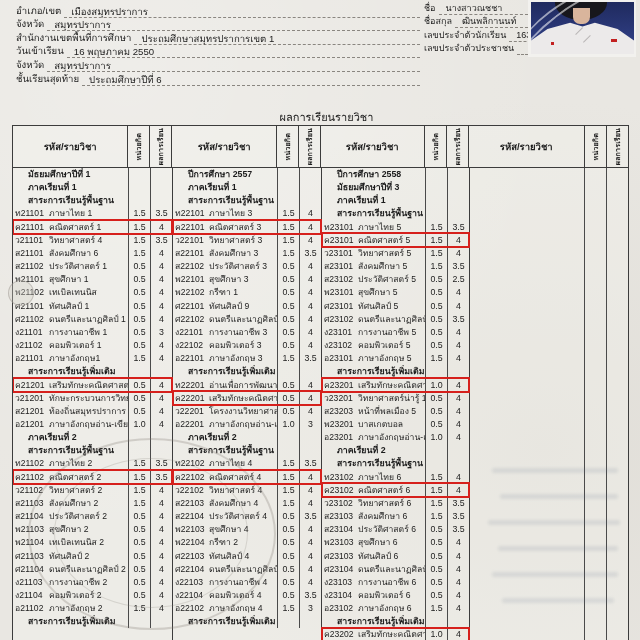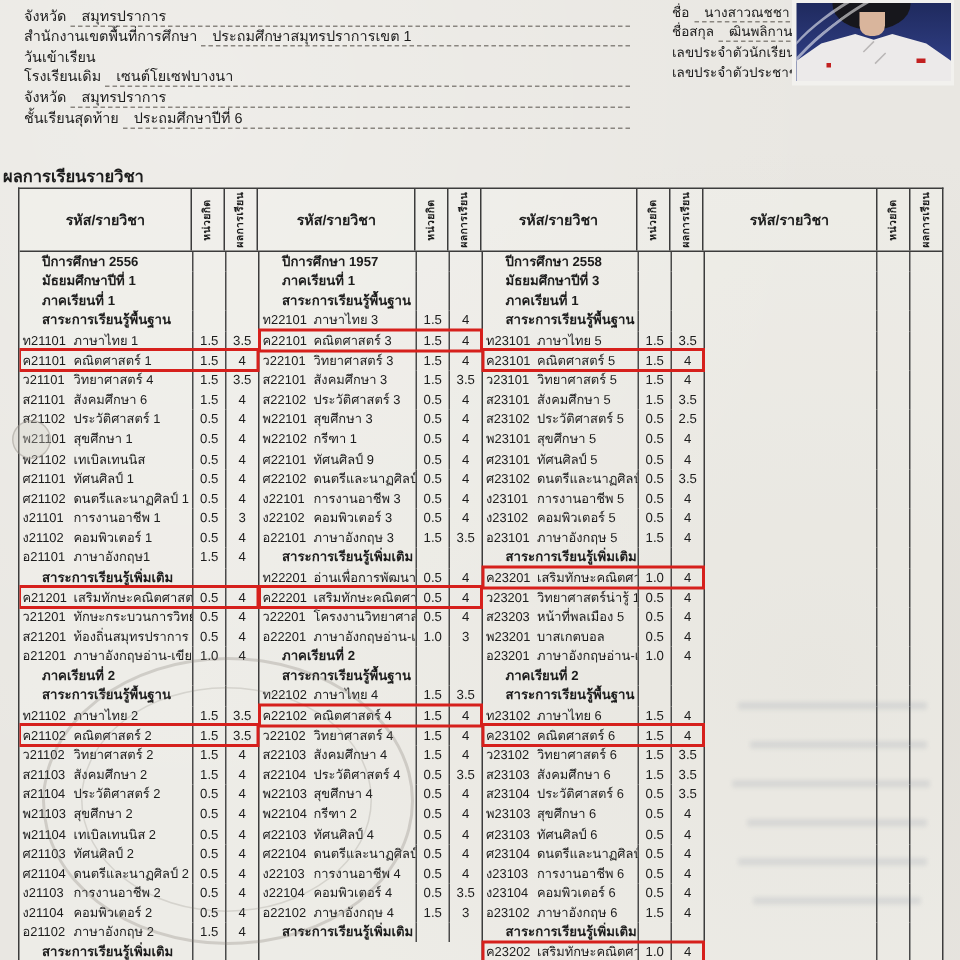--- a/index.html
+++ b/index.html
@@ -9,40 +9,40 @@
     font-family:"Liberation Sans","DejaVu Sans",sans-serif;
     color:#1c1c1c;
   }
   .page{position:absolute;inset:0;
     background:
       radial-gradient(ellipse at 20% 10%, rgba(255,255,255,.25), transparent 60%),
       radial-gradient(ellipse at 85% 70%, rgba(210,206,198,.35), transparent 55%),
       #e9e7e2;}
   
   .hleft{position:absolute;left:16px;top:4px;width:404px;}
-  .hright{position:absolute;left:448px;top:2px;width:104px;}
+  .hright{position:absolute;left:424px;top:2px;width:104px;}
   .hrow{display:flex;align-items:flex-end;height:13.6px;font-size:9.6px;white-space:nowrap;}
   .hright .hrow{font-size:9px;height:13.2px;}
   .hlab{margin-right:3px;}
   .hval{flex:1;border-bottom:1px dashed #8a8680;padding-left:7px;line-height:11px;}
   
   .photo{position:absolute;left:528px;top:0;width:108px;height:57px;
     background:#f2f1ee;padding:2px 2px 3px 3px;box-sizing:border-box;}
   .photo-inner{position:relative;width:100%;height:100%;overflow:hidden;
     background:linear-gradient(180deg,#1f2a5e 0%,#2e3c80 70%,#39478c 100%);}
   .hair{position:absolute;left:24px;top:-16px;width:52px;height:34px;border-radius:50%;background:#17171c;}
   .neck{position:absolute;left:42px;top:6px;width:17px;height:16px;background:#d9b59c;border-radius:0 0 7px 7px;}
   .shirt{position:absolute;left:0;bottom:0;width:100%;height:32px;background:#eceaea;
     clip-path:polygon(0 100%,0 58%,16% 22%,38% 2%,50% 14%,62% 2%,84% 22%,100% 58%,100% 100%);}
   .collar{position:absolute;left:46px;bottom:14px;width:10px;height:10px;border-left:1.5px solid #b9b6b6;border-right:1.5px solid #b9b6b6;transform:rotate(45deg);}
   .dot{position:absolute;width:3px;height:3px;background:#c22020;}
   .glare{position:absolute;width:150%;height:60px;border-top:2px solid rgba(255,255,255,.55);border-radius:50%;}
   
-  .ttitle{position:absolute;left:2px;top:108px;width:617px;text-align:left;
-    font-size:11px;font-weight:bold;}
+  .ttitle{position:absolute;left:18px;top:108px;width:617px;text-align:center;
+    font-size:11px;font-weight:normal;}
   .gtable{position:absolute;left:12px;top:125px;width:617px;height:515px;
     border:1.5px solid #3c3c3c;border-bottom:none;box-sizing:border-box;overflow:hidden;
     background:rgba(246,245,242,.35);}
   .ghead{display:flex;height:41px;border-bottom:1px solid #3c3c3c;}
   .hgroup{display:flex;box-sizing:border-box;border-right:1px solid #3c3c3c;}
   .hgroup:last-child{border-right:none;}
   .hsub{flex:1;display:flex;align-items:center;justify-content:center;
     font-size:9.5px;font-weight:bold;}
   .hu,.hg{width:22px;box-sizing:border-box;border-left:1px solid #3c3c3c;
     display:flex;align-items:center;justify-content:center;}
@@ -68,33 +68,34 @@
   .bleed{position:absolute;background:rgba(95,105,135,.13);filter:blur(1.5px);
     height:5px;border-radius:2px;pointer-events:none;z-index:1;}
 </style>
 </head>
 <body>
 
 <div class="page">
 
   <div class="hleft">
       <div class="hrow">
+        <span class="hlab">อำเภอ/เขต</span>
+        <span class="hval">เมืองสมุทรปราการ</span>
+      </div>
+      <div class="hrow">
         <span class="hlab">จังหวัด</span>
         <span class="hval">สมุทรปราการ</span>
       </div>
       <div class="hrow">
         <span class="hlab">สำนักงานเขตพื้นที่การศึกษา</span>
         <span class="hval">ประถมศึกษาสมุทรปราการเขต 1</span>
       </div>
       <div class="hrow">
         <span class="hlab">วันเข้าเรียน</span>
-      </div>
-      <div class="hrow">
-        <span class="hlab">โรงเรียนเดิม</span>
-        <span class="hval">เซนต์โยเซฟบางนา</span>
+        <span class="hval">16 พฤษภาคม 2550</span>
       </div>
       <div class="hrow">
         <span class="hlab">จังหวัด</span>
         <span class="hval">สมุทรปราการ</span>
       </div>
       <div class="hrow">
         <span class="hlab">ชั้นเรียนสุดท้าย</span>
         <span class="hval">ประถมศึกษาปีที่ 6</span>
       </div>
     </div>
@@ -175,25 +176,20 @@
             <span class="vtext">หน่วยกิต</span>
           </div>
           <div class="hg">
             <span class="vtext">ผลการเรียน</span>
           </div>
         </div>
       </div>
     <div class="gbody" id="gbody">
         <div class="bgroup" style="width: 160px;">
           <div class="brow head">
-            <div class="bsub">ปีการศึกษา 2556</div>
-            <div class="bu"></div>
-            <div class="bgr"></div>
-          </div>
-          <div class="brow head">
             <div class="bsub">มัธยมศึกษาปีที่ 1</div>
             <div class="bu"></div>
             <div class="bgr"></div>
           </div>
           <div class="brow head">
             <div class="bsub">ภาคเรียนที่ 1</div>
             <div class="bu"></div>
             <div class="bgr"></div>
           </div>
           <div class="brow head">
@@ -360,21 +356,21 @@
             <div class="bgr">4</div>
           </div>
           <div class="brow head">
             <div class="bsub">สาระการเรียนรู้เพิ่มเติม</div>
             <div class="bu"></div>
             <div class="bgr"></div>
           </div>
         </div>
         <div class="bgroup" style="width: 149px;">
           <div class="brow head">
-            <div class="bsub">ปีการศึกษา 1957</div>
+            <div class="bsub">ปีการศึกษา 2557</div>
             <div class="bu"></div>
             <div class="bgr"></div>
           </div>
           <div class="brow head">
             <div class="bsub">ภาคเรียนที่ 1</div>
             <div class="bu"></div>
             <div class="bgr"></div>
           </div>
           <div class="brow head">
             <div class="bsub">สาระการเรียนรู้พื้นฐาน</div>

